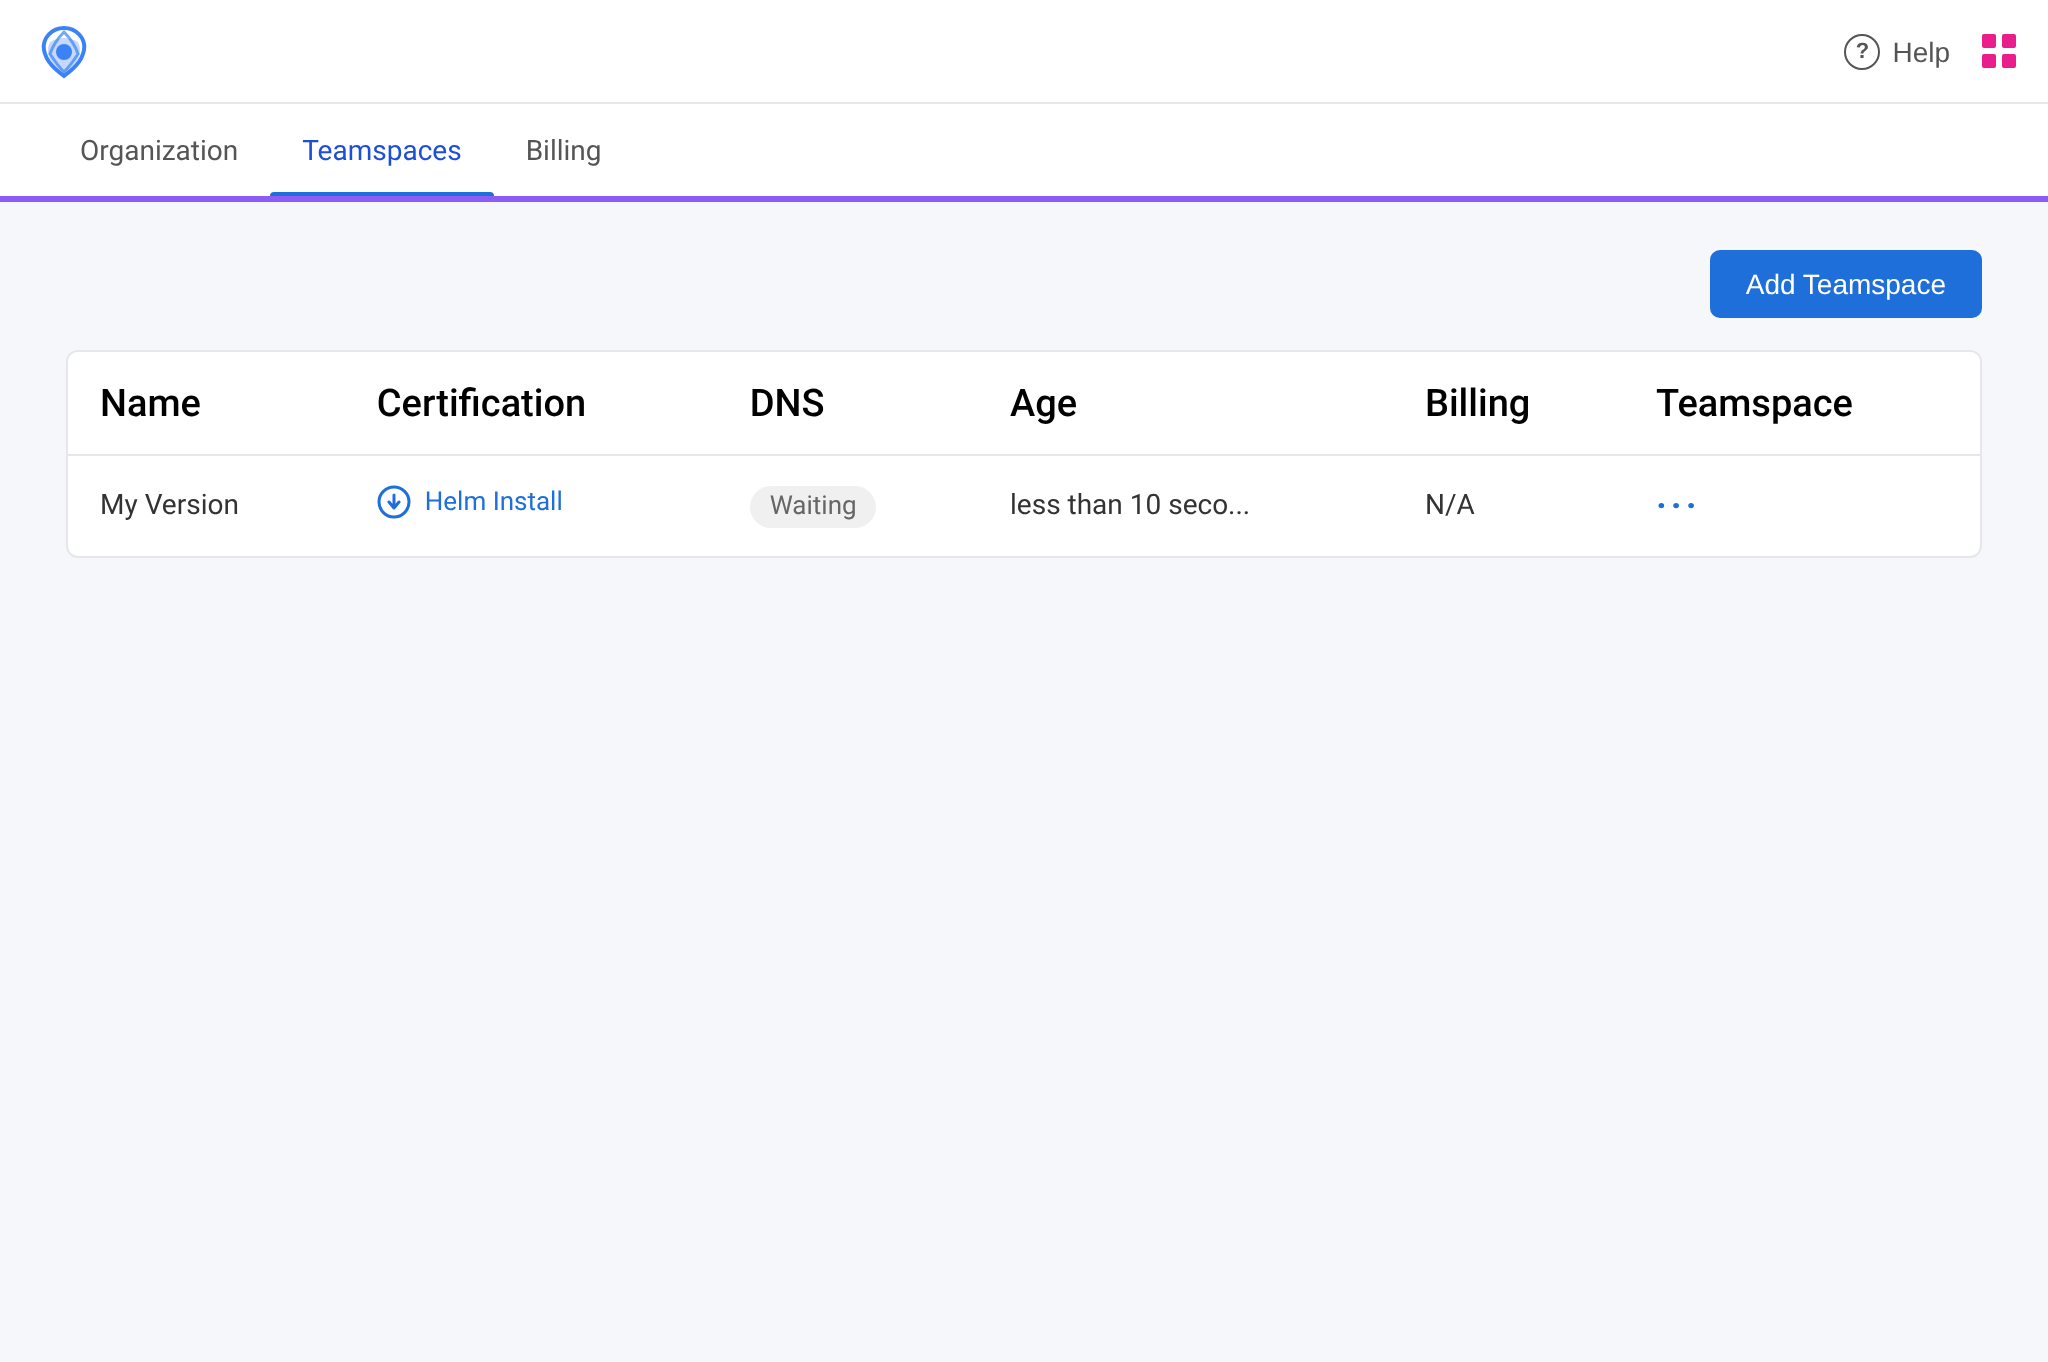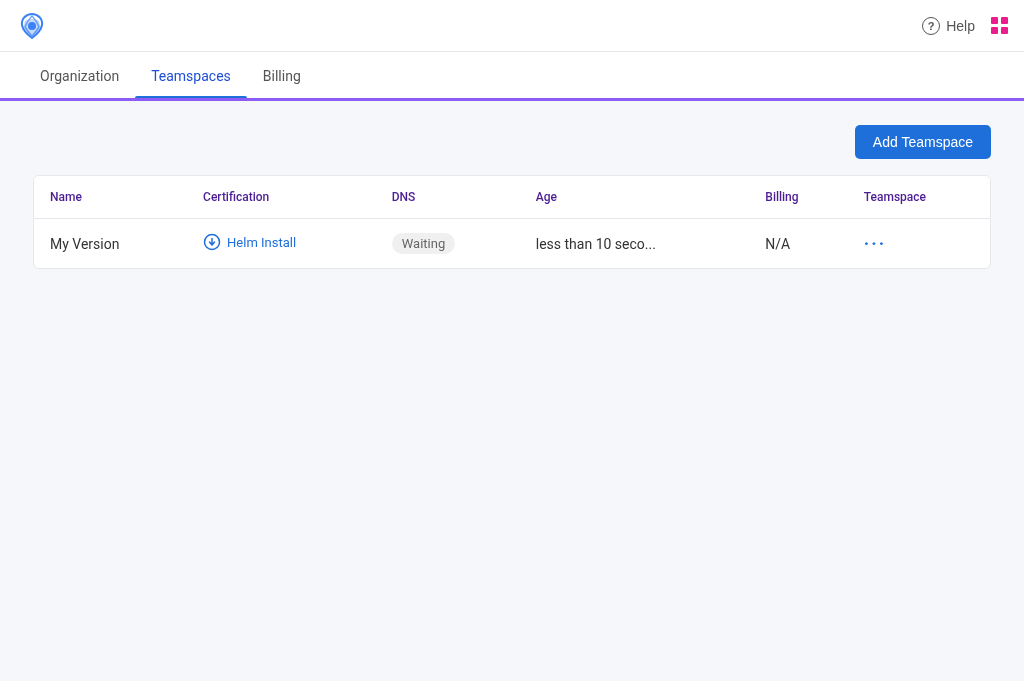--- a/index.html
+++ b/index.html
@@ -154,22 +154,22 @@
     }
 
     thead tr {
       border-bottom: 1px solid #e5e7eb;
     }
 
     thead th {
       padding: 14px 16px;
       text-align: left;
       font-weight: 500;
-      color: #4c1d95;
-      font-size: 12px;
+      color: #000000;
+      font-size: 19px;
       background: #fff;
     }
 
     tbody tr {
       border-bottom: 1px solid #f0f0f0;
     }
 
     tbody tr:last-child {
       border-bottom: none;
     }

